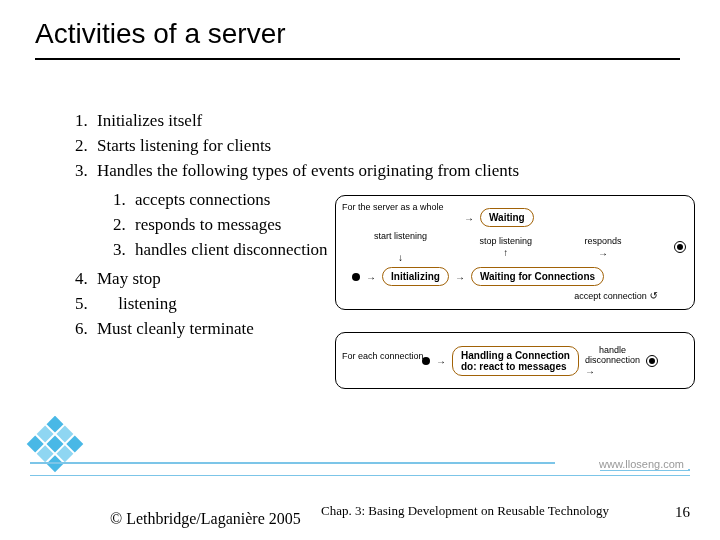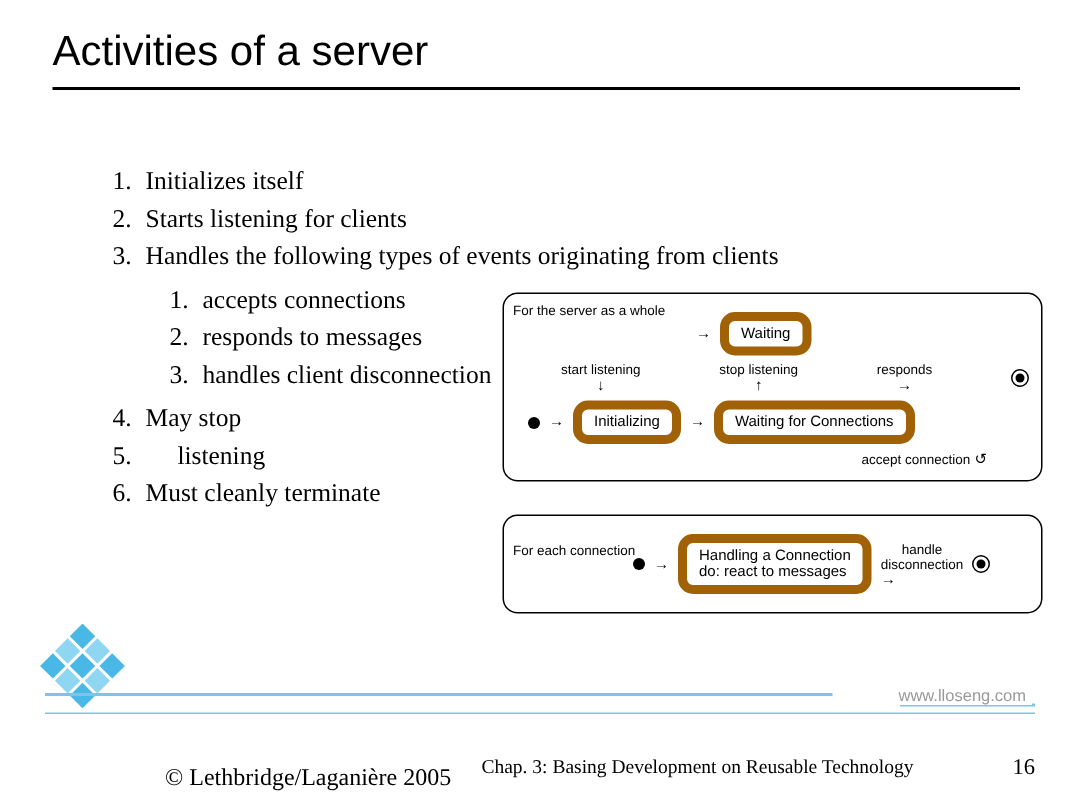--- a/index.html
+++ b/index.html
@@ -61,26 +61,27 @@
     min-height: 78px;
   }
   .dg-row {
     display: flex;
     align-items: center;
     gap: 6px;
     margin: 4px 0;
     padding-left: 68px;
   }
   .state {
-    border: 6px solid #a16207;
+    border: 1px solid #a16207;
     border-radius: 10px;
     padding: 3px 8px;
     white-space: nowrap;
     font-size: 10px;
     line-height: 1.1;
+    font-weight: bold;
   }
   .dot {
     width: 8px; height: 8px; background: #000; border-radius: 50%;
   }
   .fdot {
     width: 12px; height: 12px; border: 1px solid #000; border-radius: 50%;
     display: inline-flex; align-items: center; justify-content: center;
   }
   .fdot::after { content: ""; width: 6px; height: 6px; background: #000; border-radius: 50%; }
   .arrow {
@@ -170,21 +171,21 @@
 
 <div class="diagram">
   <div class="dg-group">
     <div style="position:absolute;left:6px;top:6px;font-size:9px;">For the server as a whole</div>
     <div class="dg-row" style="padding-left:120px;">
       <span class="arrow">→</span>
       <div class="state">Waiting</div>
       <span style="flex:1"></span>
     </div>
     <div class="dg-row" style="padding-left:30px;justify-content:space-between;">
-      <div style="display:flex;flex-direction:column;align-items:center;gap:1px;">
+      <div style="display:flex;flex-direction:column;align-items:center;gap:11px;">
         <div class="small-label">start listening</div>
         <span>↓</span>
       </div>
       <div style="display:flex;flex-direction:column;align-items:center;gap:1px;">
         <div class="small-label">stop listening</div>
         <span>↑</span>
       </div>
       <div style="display:flex;flex-direction:column;align-items:center;gap:1px;">
         <div class="small-label">responds</div>
         <span>→</span>

